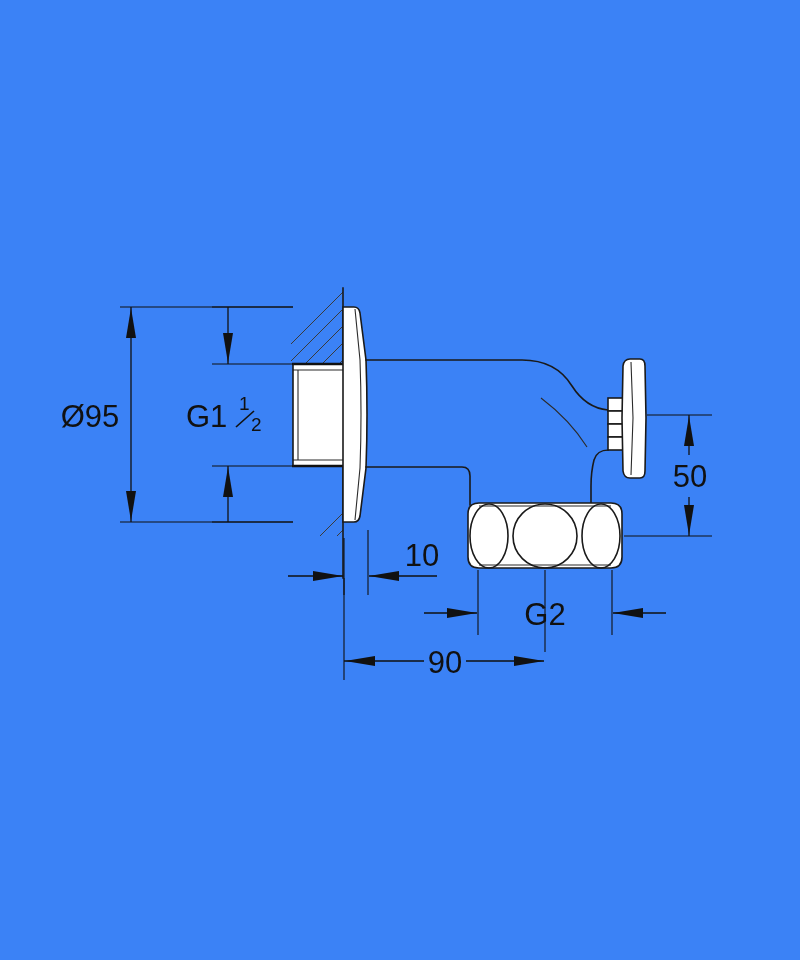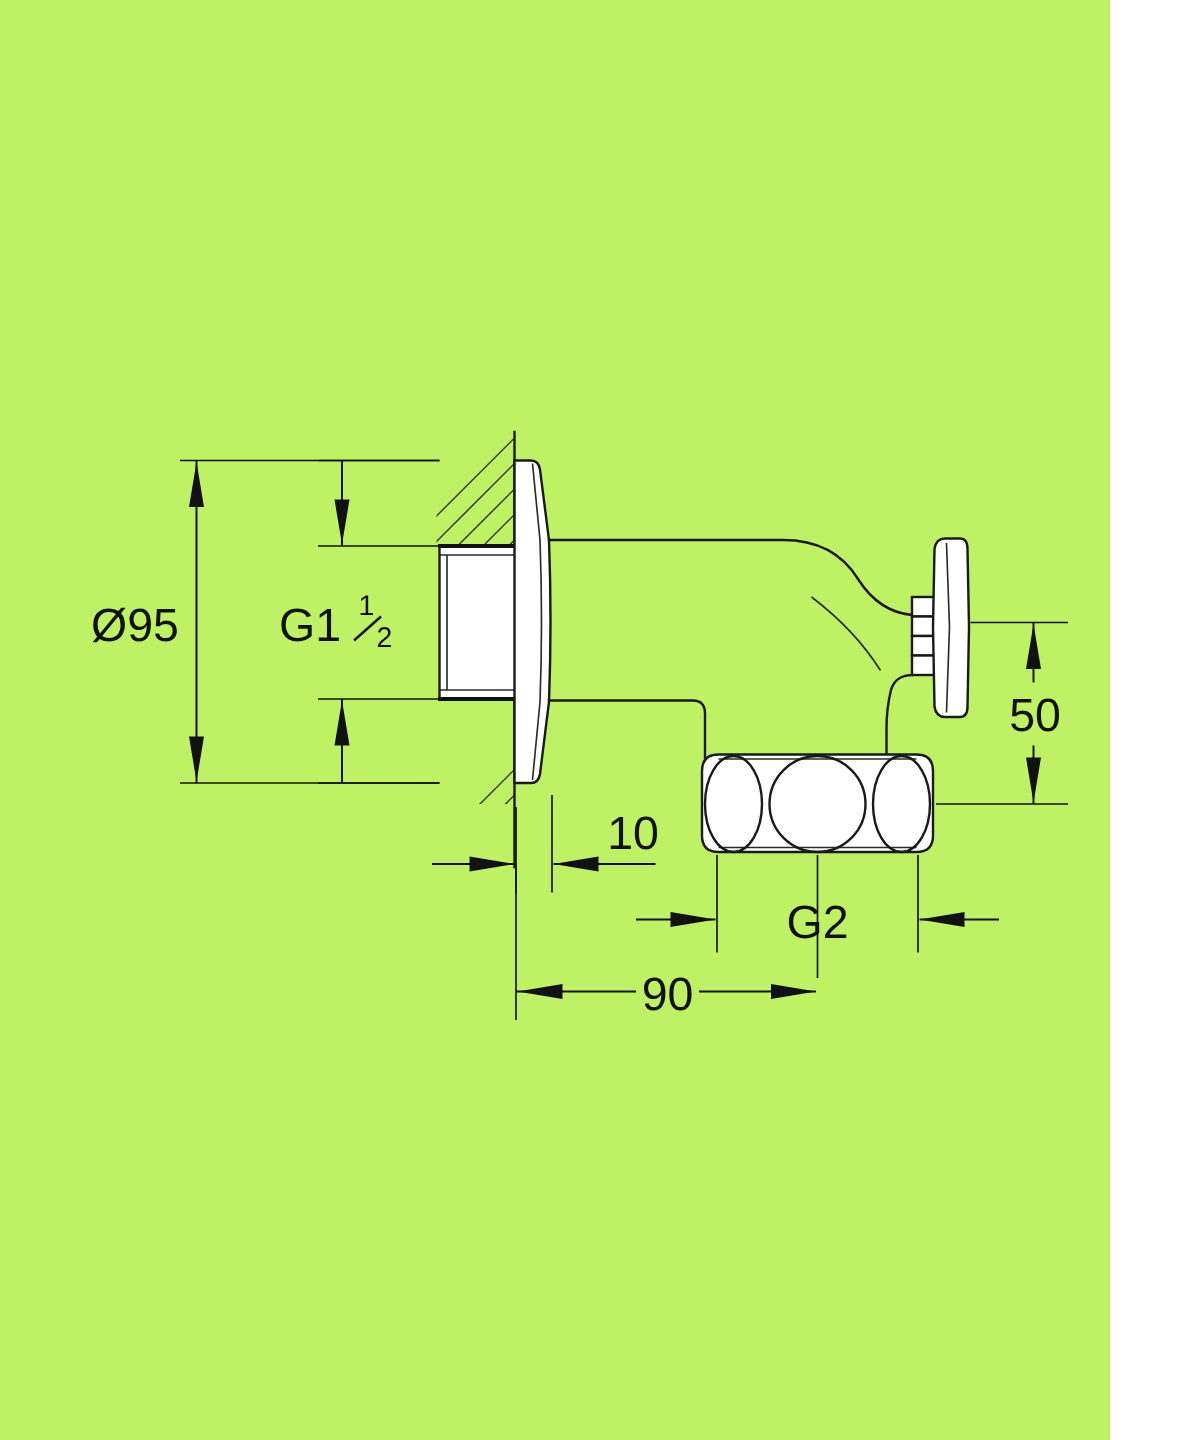--- a/index.html
+++ b/index.html
@@ -8,23 +8,23 @@
     background: #ffffff;
   }
   body {
     width: 800px;
     height: 960px;
     font-family: "Liberation Sans", sans-serif;
     overflow: hidden;
   }
   #drawing-root {
     position: relative;
-    width: 740px;
+    width: 800px;
     height: 960px;
-    background: #bef264;
+    background: #3b82f6;
     text-decoration: underline;
   }
   svg#tech-drawing {
     display: block;
     width: 800px;
     height: 960px;
   }
   .ln {
     stroke: #1a1a1a;
     fill: none;

